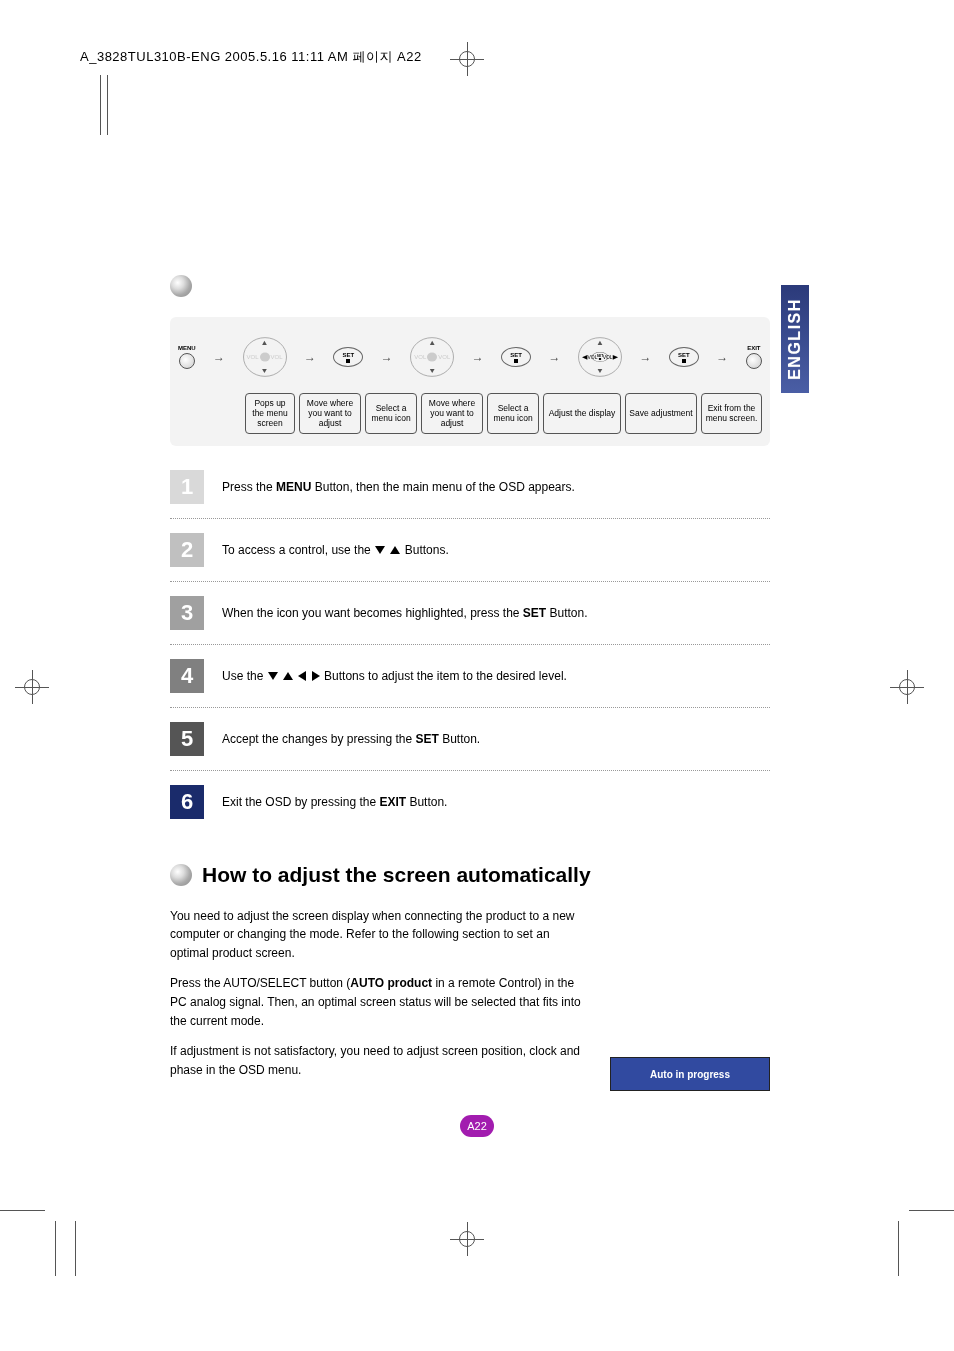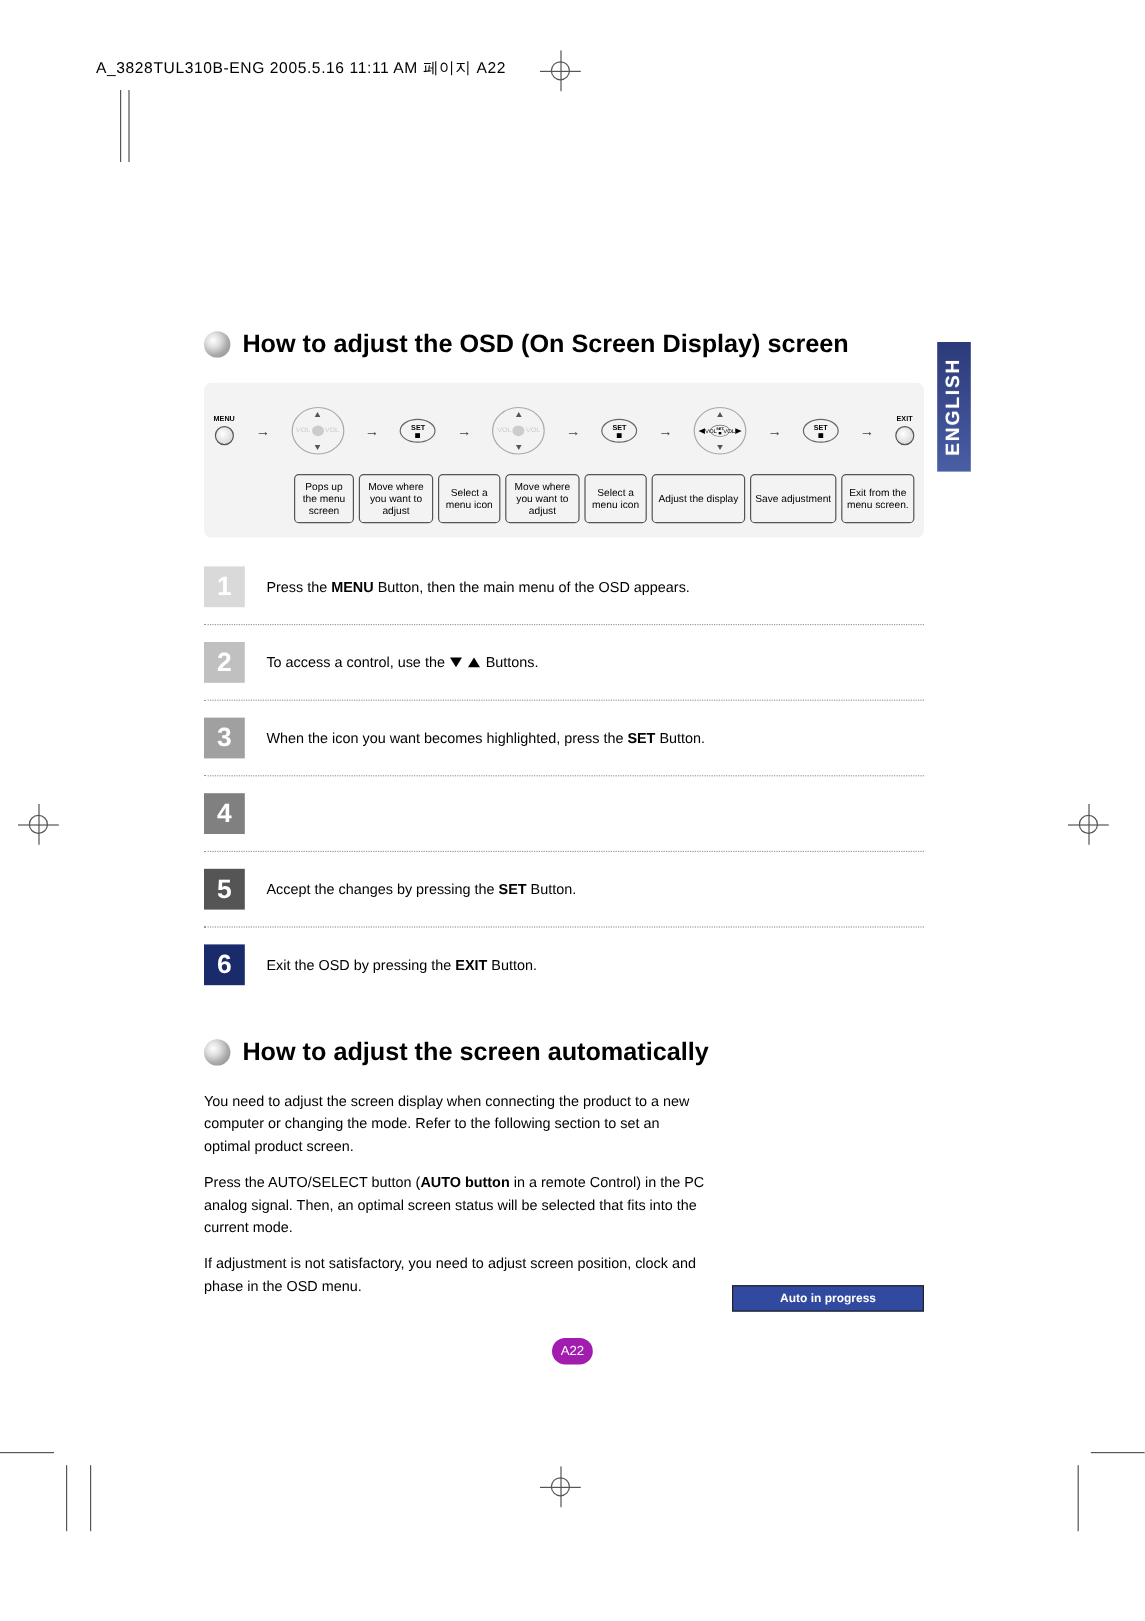--- a/index.html
+++ b/index.html
@@ -42,21 +42,21 @@
   .step-text { flex: 1; line-height: 1.5; }
   .tri { display: inline-block; width: 0; height: 0; vertical-align: middle; margin: 0 1px; }
   .tri-d { border-left: 5px solid transparent; border-right: 5px solid transparent; border-top: 8px solid #000; }
   .tri-u { border-left: 5px solid transparent; border-right: 5px solid transparent; border-bottom: 8px solid #000; }
   .tri-l { border-top: 5px solid transparent; border-bottom: 5px solid transparent; border-right: 8px solid #000; }
   .tri-r { border-top: 5px solid transparent; border-bottom: 5px solid transparent; border-left: 8px solid #000; }
   .section2 { margin-top: 30px; }
   .two-col { display: flex; gap: 20px; margin-top: 14px; align-items: flex-end; }
   .col-left { flex: 1; font-size: 12px; line-height: 1.55; }
   .col-left p { margin-bottom: 12px; }
-  .auto-box { width: 160px; height: 22px; background: #314aa0; border: 1px solid #222; color: #fff; font-size: 10px; font-weight: bold; display: flex; align-items: center; justify-content: center; }
+  .auto-box { width: 160px; height: 34px; background: #314aa0; border: 1px solid #222; color: #fff; font-size: 10px; font-weight: bold; display: flex; align-items: center; justify-content: center; }
   .lang-tab { position: absolute; right: 145px; top: 285px; width: 28px; height: 108px; background: linear-gradient(to bottom, #2b3a7a, #4a5ea5); color: #fff; display: flex; align-items: center; justify-content: center; }
   .lang-tab span { transform: rotate(-90deg); font-weight: bold; font-size: 16px; letter-spacing: 1.5px; white-space: nowrap; text-shadow: 0 0 1px rgba(255,255,255,0.4); }
   .page-num { position: absolute; bottom: 214px; left: 50%; transform: translateX(-50%); width: 34px; height: 22px; background: #a21caf; border-radius: 11px; color: #fff; font-size: 11px; display: flex; align-items: center; justify-content: center; }
   .reg-mark { position: absolute; width: 34px; height: 34px; }
   .reg-mark .h { position: absolute; top: 50%; left: 0; right: 0; height: 1px; background: #555; }
   .reg-mark .v { position: absolute; left: 50%; top: 0; bottom: 0; width: 1px; background: #555; }
   .reg-mark .c { position: absolute; top: 50%; left: 50%; width: 16px; height: 16px; border: 1px solid #555; border-radius: 50%; transform: translate(-50%,-50%); }
 </style>
 </head>
 <body>
@@ -92,21 +92,20 @@
 <div class="crop-mark crop-h" style="bottom:140px; right:0px; width:45px;"></div>
 
 <div class="lang-tab">
     <span>ENGLISH</span>
   </div>
 
 <div class="page">
 
   <div class="sec-title-row">
     <div class="bullet-sphere"></div>
-    <div class="sec-title">How to adjust the OSD (On Screen Display) screen</div>
   </div>
 
   <div class="diagram-box">
     <div class="flow-row">
       <div class="flow-item">
         <div style="font-size:6px; font-weight:bold; margin-bottom:2px;">MENU</div>
         <div class="circle-btn"></div>
       </div>
       <div class="arrow-sep">→</div>
       <div class="dpad">
@@ -176,40 +175,41 @@
       <div class="step-row">
         <div class="step-num mid1">2</div>
         <div class="step-text">To access a control, use the <span class="tri tri-d"></span> <span class="tri tri-u"></span>  Buttons.</div>
       </div>
       <div class="step-row">
         <div class="step-num mid2">3</div>
         <div class="step-text">When the icon you want becomes highlighted, press the <b>SET</b> Button.</div>
       </div>
       <div class="step-row">
         <div class="step-num mid3">4</div>
+        <div class="step-text">Use the <span class="tri tri-d"></span> <span class="tri tri-u"></span> <span class="tri tri-l"></span> <span class="tri tri-r"></span>  Buttons to adjust the item to the desired level.</div>
       </div>
       <div class="step-row">
         <div class="step-num dark1">5</div>
         <div class="step-text">Accept the changes by pressing the <b>SET</b> Button.</div>
       </div>
       <div class="step-row">
         <div class="step-num dark2">6</div>
         <div class="step-text">Exit the OSD by pressing the <b>EXIT</b> Button.</div>
       </div>
     </div>
 
   <div class="section2">
     <div class="sec-title-row">
       <div class="bullet-sphere"></div>
       <div class="sec-title">How to adjust the screen automatically</div>
     </div>
     <div class="two-col">
       <div class="col-left">
         <p>You need to adjust the screen display when connecting the product to a new computer or changing the mode. Refer to the following section to set an optimal product screen.</p>
-        <p><span>Press the AUTO/SELECT button (</span><b>AUTO button</b><span> in a remote Control) in the PC analog signal. Then, an optimal screen status will be selected that fits into the current mode.</span></p>
+        <p><span>Press the AUTO/SELECT button (</span><b>AUTO product</b><span> in a remote Control) in the PC analog signal. Then, an optimal screen status will be selected that fits into the current mode.</span></p>
         <p>If adjustment is not satisfactory, you need to adjust screen position, clock and phase in the OSD menu.</p>
       </div>
       <div>
         <div class="auto-box">Auto in progress</div>
       </div>
     </div>
   </div>
 
 </div>
 

